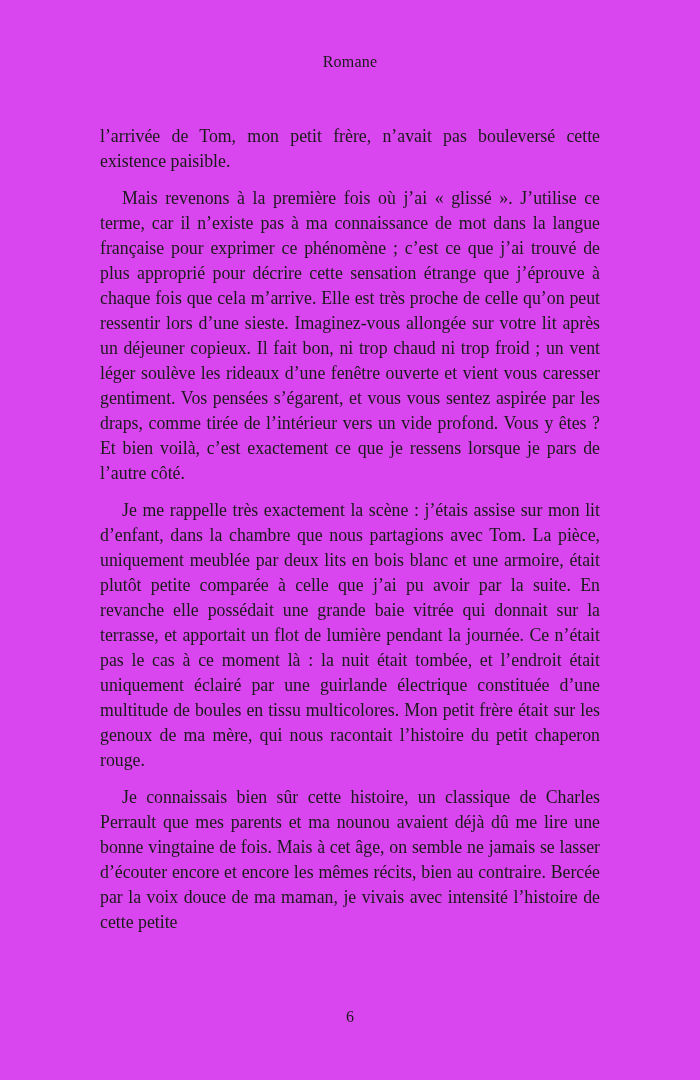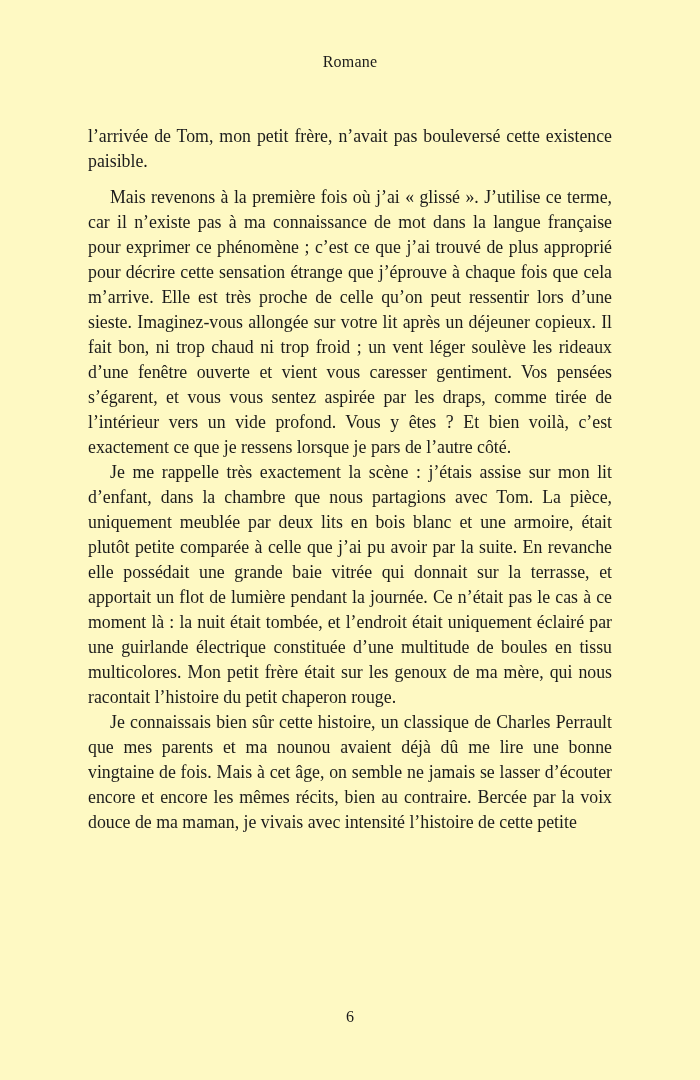--- a/index.html
+++ b/index.html
@@ -5,42 +5,42 @@
   html, body {
     margin: 0;
     padding: 0;
     background: #ffffff;
   }
   .book-page {
     position: relative;
     width: 700px;
     height: 1080px;
     margin: 0 auto;
-    background: #fef9c3;
+    background: #d946ef;
     box-sizing: border-box;
     padding: 52px 88px 0 88px;
     font-family: "Liberation Serif", "DejaVu Serif", serif;
     color: #1b1b1b;
     overflow: hidden;
   }
   .running-header {
     text-align: center;
     font-size: 16px;
     line-height: 20px;
     letter-spacing: 0.2px;
     margin: 0 0 52px 0;
   }
   .body-text {
     font-size: 17.8px;
     line-height: 25px;
     text-align: justify;
     text-justify: inter-word;
   }
   .body-text p {
-    margin: 0;
+    margin: 12px;
     padding: 0;
   }
   .body-text p.indent {
     text-indent: 22px;
   }
   .body-text p.no-indent {
     text-indent: 0;
   }
   .body-text p.space-before {
     margin-top: 11px;

